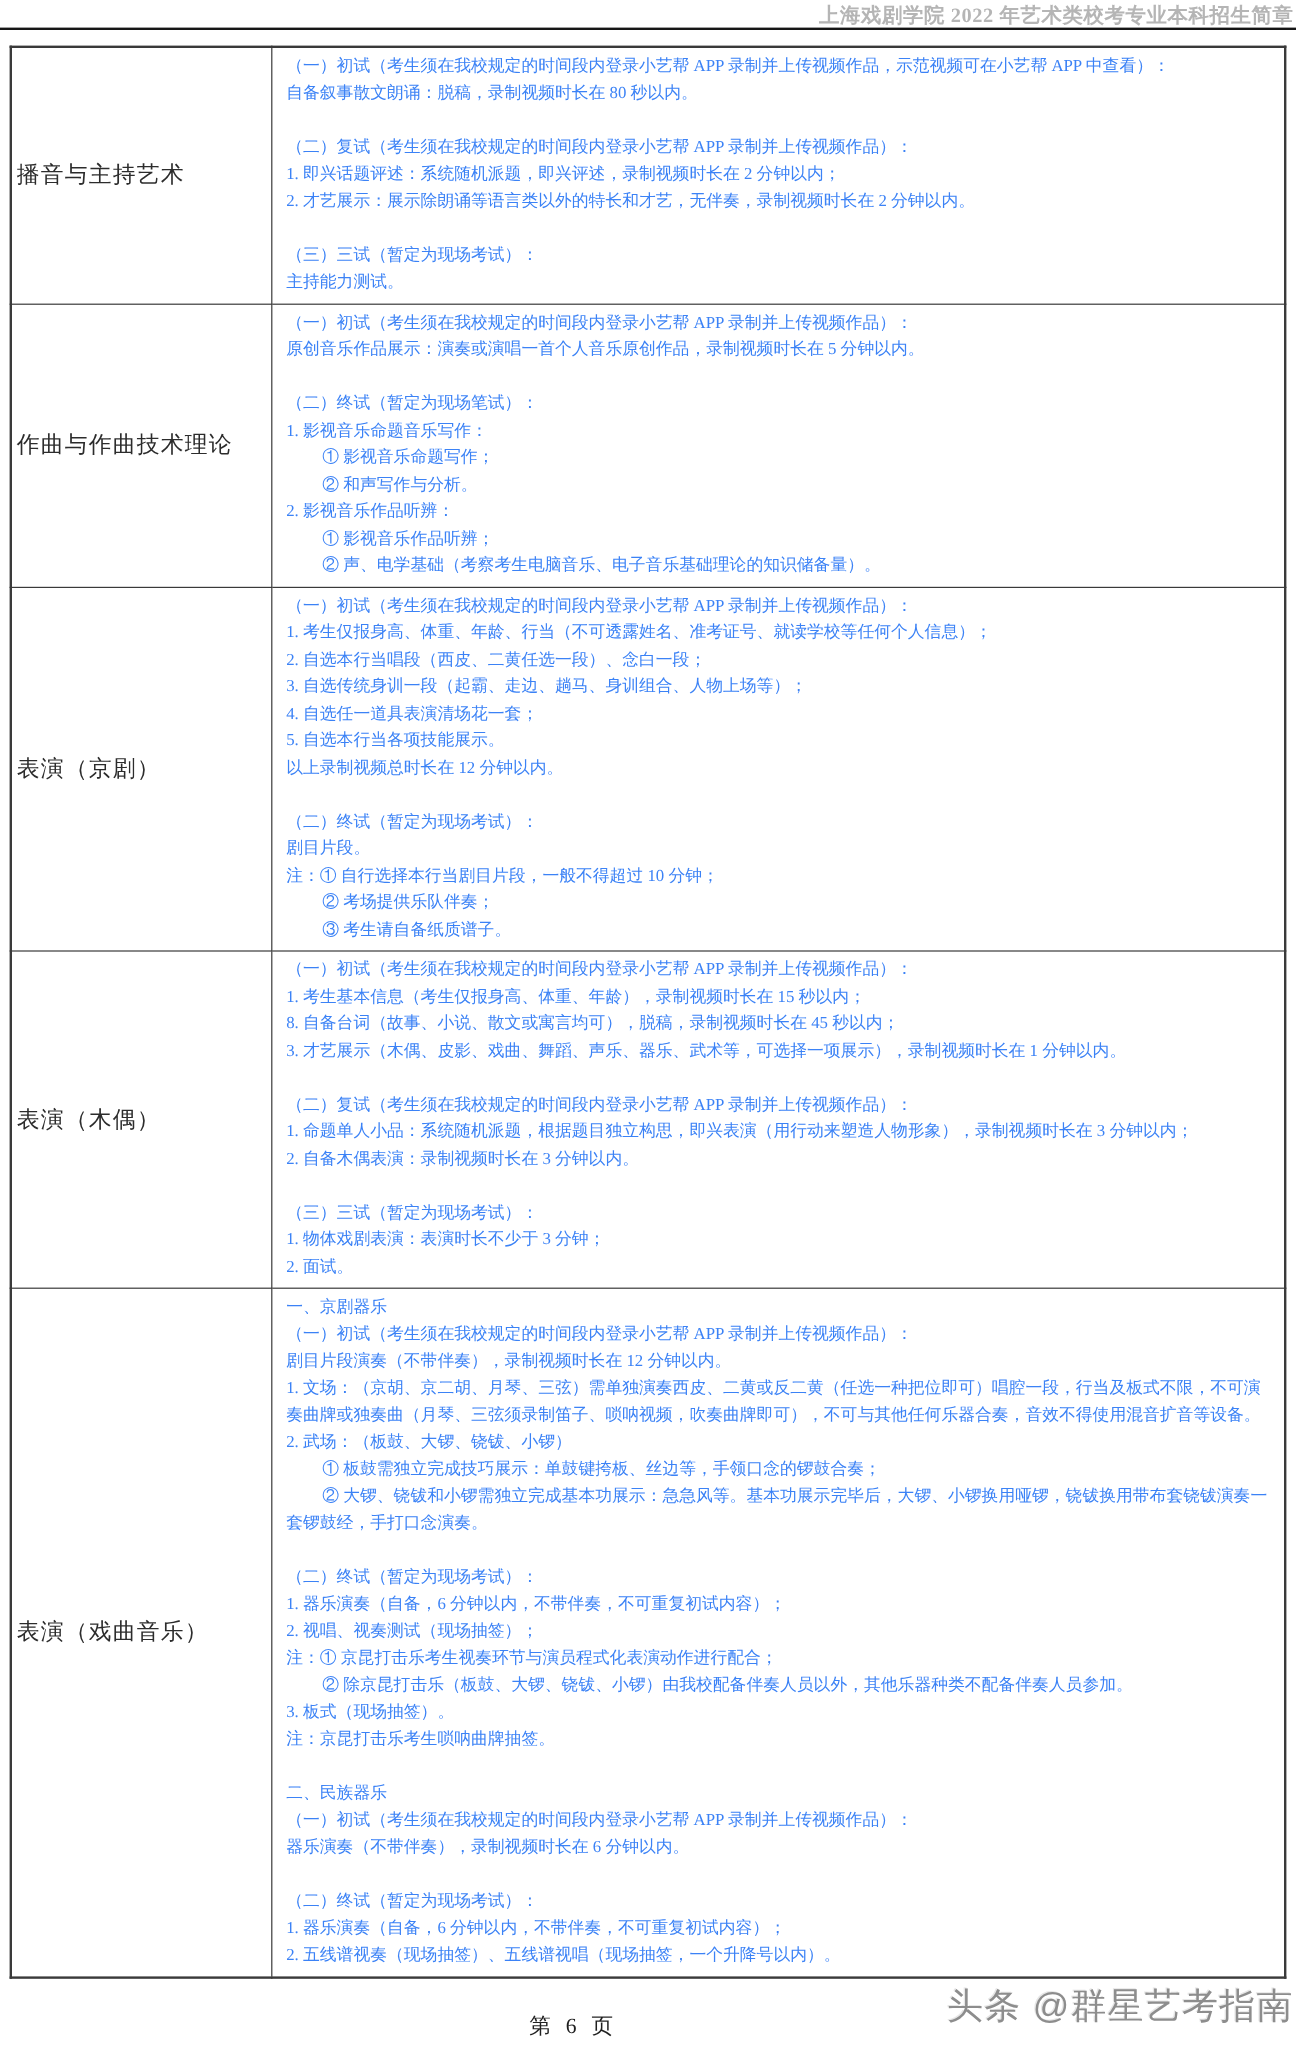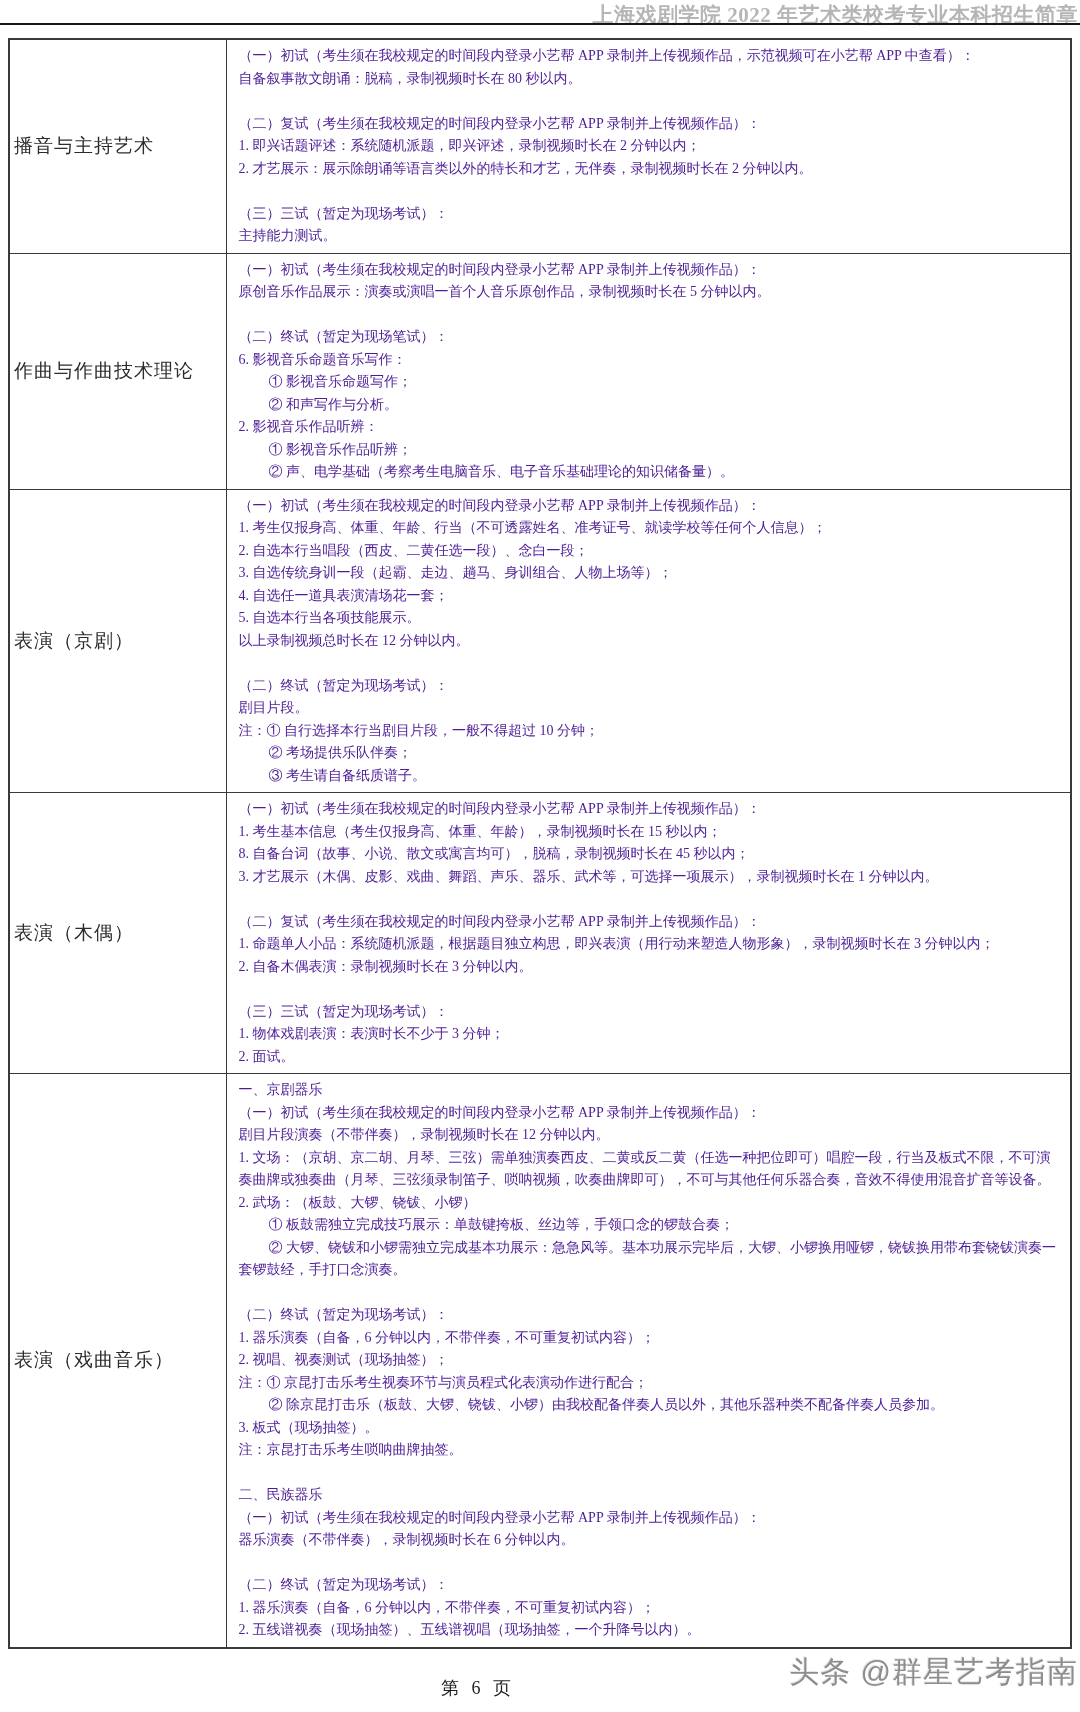--- a/index.html
+++ b/index.html
@@ -5,41 +5,41 @@
   * { margin:0; padding:0; box-sizing:border-box; }
   html,body { width:1080px; height:1712px; background:#ffffff; overflow:hidden; }
   body {
     position:relative;
     font-family:"Liberation Serif", serif;
     color:#303030;
     -webkit-font-smoothing:antialiased;
   }
   .header-title {
     position:absolute; top:1px; right:2px;
-    font-size:21px; font-weight:bold; color:#b5b5b5; letter-spacing:0.5px;
+    font-size:17px; font-weight:bold; color:#b5b5b5; letter-spacing:0.5px;
     white-space:nowrap;
   }
   .header-rule {
     position:absolute; top:23px; left:0; width:1080px; height:0;
     border-top:2.5px solid #161616;
   }
   table.main-table {
     position:absolute; top:38px; left:8px; width:1064px;
     border-collapse:collapse; table-layout:fixed;
     border:2px solid #3a3a3a;
   }
   td { border:1.5px solid #3a3a3a; vertical-align:middle; }
   td.major-cell {
     width:217px; 
     font-size:19px; letter-spacing:1px; color:#2c2c2c;
     padding:4px;
   }
   td.content-cell {
     padding:5px 8px 5px 12px;
-    font-size:14px; color:#4c1d95;
+    font-size:14px; color:#3b82f6;
   }
   .line { line-height:22.5px; min-height:22.5px; }
   .indent1 { text-indent:30px; }
   .watermark {
     position:absolute; top:1652px; right:2px;
     font-family:"Liberation Sans", sans-serif;
     font-size:30px; font-weight:normal; color:#8d8d8d;
     letter-spacing:1px; white-space:nowrap;
     text-shadow:1px 1px 0 #ffffff, -1px -1px 0 #e6e6e6;
   }
@@ -71,21 +71,21 @@
           <div class="line">主持能力测试。</div>
         </td>
       </tr>
       <tr>
         <td class="major-cell">作曲与作曲技术理论</td>
         <td class="content-cell">
           <div class="line">（一）初试（考生须在我校规定的时间段内登录小艺帮 APP 录制并上传视频作品）：</div>
           <div class="line">原创音乐作品展示：演奏或演唱一首个人音乐原创作品，录制视频时长在 5 分钟以内。</div>
           <div class="line"></div>
           <div class="line">（二）终试（暂定为现场笔试）：</div>
-          <div class="line">6. 影视音乐命题音乐写作：</div>
+          <div class="line">1. 影视音乐命题音乐写作：</div>
           <div class="line indent1">① 影视音乐命题写作；</div>
           <div class="line indent1">② 和声写作与分析。</div>
           <div class="line">2. 影视音乐作品听辨：</div>
           <div class="line indent1">① 影视音乐作品听辨；</div>
           <div class="line indent1">② 声、电学基础（考察考生电脑音乐、电子音乐基础理论的知识储备量）。</div>
         </td>
       </tr>
       <tr>
         <td class="major-cell">表演（京剧）</td>
         <td class="content-cell">

